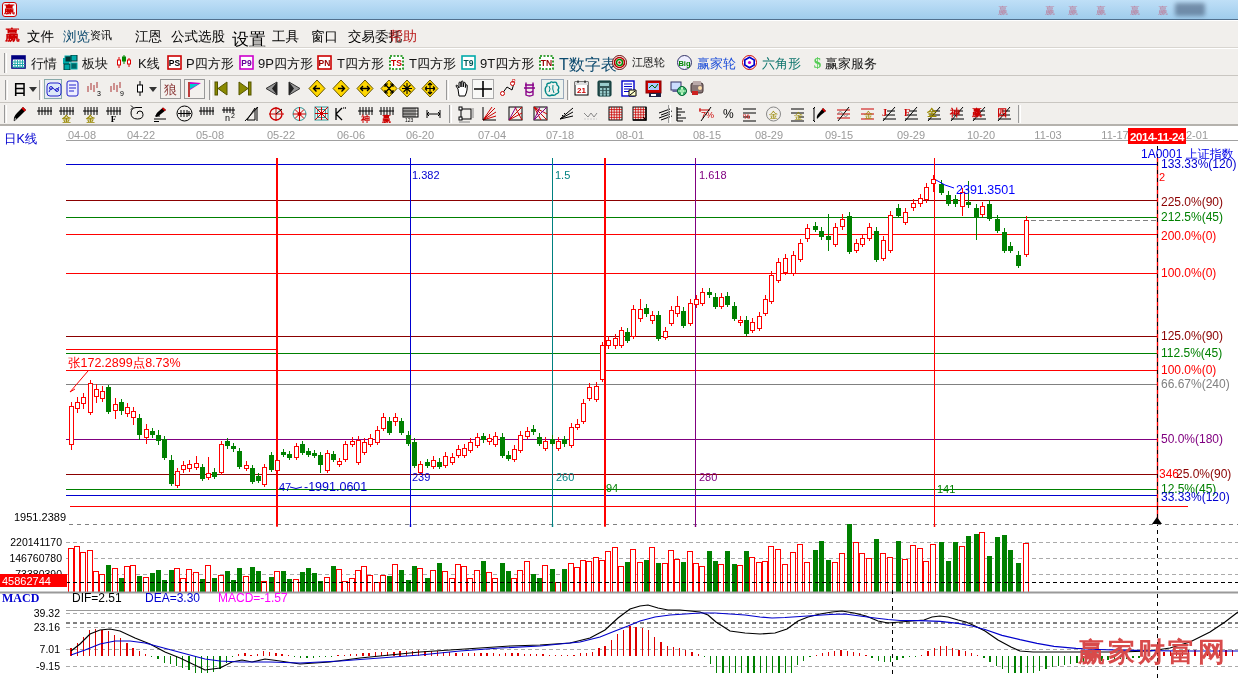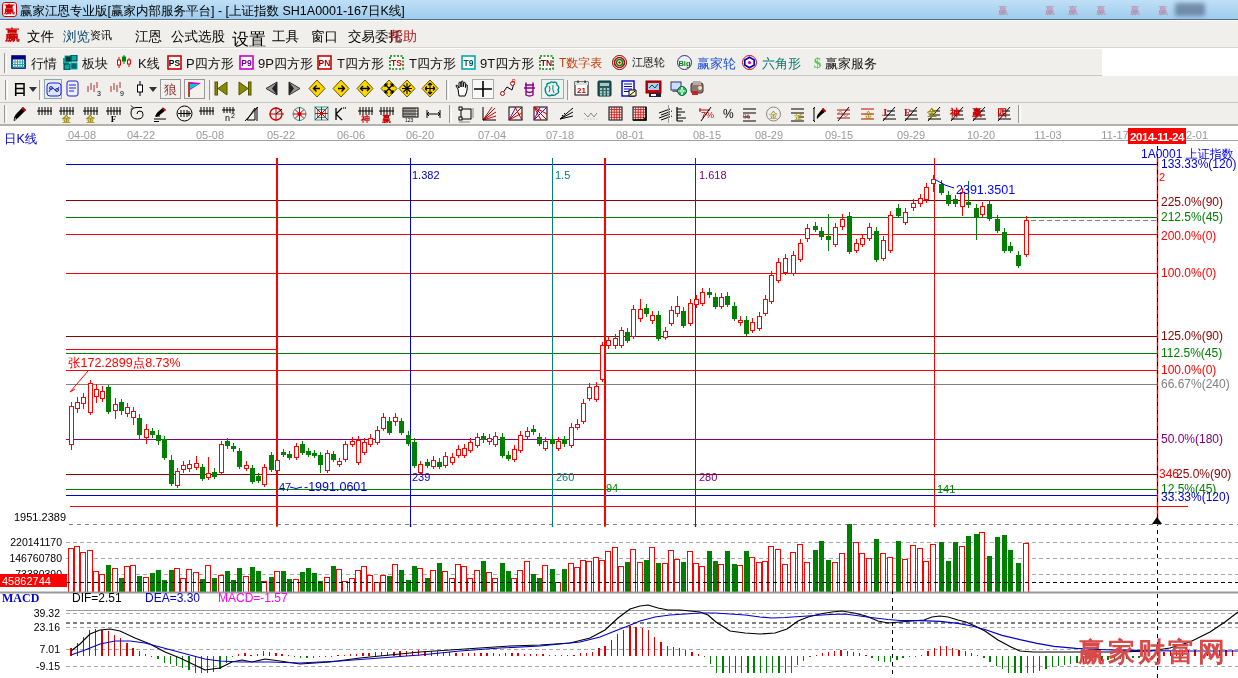--- a/index.html
+++ b/index.html
@@ -1211,21 +1211,20 @@
         <line x1="1219.8500000000033" y1="656" x2="1219.8500000000033" y2="650.0" stroke="#dd0000"></line>
         <line x1="1226.0600000000034" y1="656" x2="1226.0600000000034" y2="650.0" stroke="#dd0000"></line>
         <line x1="1232.2700000000034" y1="656" x2="1232.2700000000034" y2="650.0" stroke="#dd0000"></line>
       </g>
       <path d="M71,651 L80,644 L90,634 L100,630 L110,629 L120,631 L135,638 L150,644 L165,652 L180,658 L205,670 L220,668 L232,662 L242,660 L252,662 L265,659 L280,661 L300,664 L330,662 L360,658 L390,655 L420,652 L450,650 L480,648 L510,646 L540,645 L570,643 L590,638 L605,630 L618,618 L630,609 L640,606 L648,605 L658,608 L668,610 L680,610 L690,611 L700,612 L708,615 L716,622 L730,631 L745,633 L760,634 L775,633 L787,629 L798,621 L808,617 L820,614 L832,612 L842,611 L854,613 L866,616 L878,621 L888,623 L900,622 L912,621 L924,620 L932,617 L940,616 L948,617 L958,620 L966,622 L975,626 L985,631 L998,640 L1011,647 L1020,651 L1033,652 L1060,652 L1090,652 L1120,652 L1150,651 L1170,648 L1190,642 L1210,632 L1225,622 L1238,612" stroke="#000000" stroke-width="1.2" fill="none"></path>
       <path d="M71,655 L85,650 L100,644 L115,641 L130,641 L145,643 L160,647 L175,651 L190,655 L205,659 L220,661 L240,662 L270,662 L300,663 L340,661 L380,658 L420,655 L460,651 L500,648 L540,646 L580,642 L600,637 L615,631 L628,626 L640,621 L655,617 L670,615 L685,614 L700,613 L715,613 L730,614 L745,615 L760,617 L772,618 L785,617.5 L800,616.5 L815,615.5 L830,614.5 L845,614 L860,616 L875,618 L888,619.5 L900,620.5 L920,620.7 L940,621.3 L958,623.3 L972,626 L985,629.5 L1002,635.3 L1020,639.7 L1037,643.4 L1054,646.3 L1076,648.4 L1098,649.5 L1120,650.2 L1150,650.6 L1180,651 L1210,651 L1238,651" stroke="#0000cc" stroke-width="1.2" fill="none"></path>
       <text x="1078" y="661" fill="#d84a4a" font-size="27" text-anchor="start" font-weight="bold" font-family="&quot;Liberation Serif&quot;, serif" letter-spacing="3">赢家财富网</text>
     </svg>
 <div style="position:absolute;left:0;top:0;width:1238px;height:20px;background:linear-gradient(#bfdff7,#9fccec);border-bottom:1px solid #51708e">
       <div style="position:absolute;left:2px;top:2px;width:15px;height:15px;border:1.5px solid #c00;border-radius:3px;color:#c00;font-size:11px;font-weight:bold;text-align:center;line-height:13px;background:#f5fafe">赢</div>
-      <div style="position:absolute;left:20px;top:3px;font-size:12.5px;color:#000">赢家江恩专业版[赢家内部服务平台] - [上证指数  SH1A0001-167日K线]</div>
       <div style="position:absolute;left:998px;top:4px;font-size:10px;color:rgba(200,60,90,0.55)">赢</div>
       <div style="position:absolute;left:1045px;top:4px;font-size:10px;color:rgba(200,60,90,0.55)">赢</div>
       <div style="position:absolute;left:1068px;top:4px;font-size:10px;color:rgba(200,60,90,0.55)">赢</div>
       <div style="position:absolute;left:1096px;top:4px;font-size:10px;color:rgba(200,60,90,0.55)">赢</div>
       <div style="position:absolute;left:1130px;top:4px;font-size:10px;color:rgba(200,60,90,0.55)">赢</div>
       <div style="position:absolute;left:1158px;top:4px;font-size:10px;color:rgba(200,60,90,0.55)">赢</div>
       <div style="position:absolute;left:1175px;top:3px;width:30px;height:13px;background:rgba(60,80,110,0.55);border-radius:2px;filter:blur(2px)"></div>
     </div>
 <div style="position:absolute;left:0;top:21px;width:1238px;height:27px;background:#f1efec;border-bottom:1px solid #d8d5d0">
       <div style="position:absolute;left:5px;top:5px;font-size:15px;font-weight:bold;color:#c00;font-family:'Liberation Serif',serif">赢</div>
@@ -1233,21 +1232,21 @@
       <div style="position:absolute;left:63px;top:7px;font-size:13.5px;color:#0c4a6e">浏览</div>
       <div style="position:absolute;left:90px;top:7px;font-size:11px;color:#000">资讯</div>
       <div style="position:absolute;left:135px;top:7px;font-size:13.5px;color:#000">江恩</div>
       <div style="position:absolute;left:171px;top:7px;font-size:13.5px;color:#000">公式选股</div>
       <div style="position:absolute;left:232px;top:7px;font-size:17px;color:#000">设置</div>
       <div style="position:absolute;left:272px;top:7px;font-size:13.5px;color:#000">工具</div>
       <div style="position:absolute;left:311px;top:7px;font-size:13.5px;color:#000">窗口</div>
       <div style="position:absolute;left:348px;top:7px;font-size:13.5px;color:#000">交易委托</div>
       <div style="position:absolute;left:389px;top:7px;font-size:14px;color:#b91c1c">帮助</div>
     </div>
-<div style="position:absolute;left:0;top:48px;width:1102px;height:28px;background:#f1efec;border-top:1px solid #fff;border-bottom:1px solid #c9c6c1">
+<div style="position:absolute;left:0;top:48px;width:1238px;height:28px;background:#f1efec;border-top:1px solid #fff;border-bottom:1px solid #c9c6c1">
       <div style="position:absolute;left:4px;top:4px;width:3px;height:20px;border-left:1px solid #999;border-right:1px solid #fff"></div>
       <div style="position:absolute;left:11px;top:6px"><svg width="15" height="15" viewBox="0 0 15 15" style="">
           <rect x="1" y="1" width="13" height="12" fill="#fff" stroke="#000080" stroke-width="1.6"></rect>
           <rect x="1" y="1" width="13" height="3.5" fill="#000080"></rect>
           <line x1="4" y1="5" x2="4" y2="13" stroke="#2aa" stroke-width="1"></line>
           <line x1="6.5" y1="5" x2="6.5" y2="13" stroke="#2aa" stroke-width="1"></line>
           <line x1="9" y1="5" x2="9" y2="13" stroke="#2aa" stroke-width="1"></line>
           <line x1="11.5" y1="5" x2="11.5" y2="13" stroke="#2aa" stroke-width="1"></line>
           <line x1="1" y1="7" x2="14" y2="7" stroke="#2aa" stroke-width="1"></line>
           <line x1="1" y1="9.5" x2="14" y2="9.5" stroke="#2aa" stroke-width="1"></line>
@@ -1299,21 +1298,21 @@
       <div style="position:absolute;left:409px;top:6px;font-size:13px;color:#111">T四方形</div>
       <div style="position:absolute;left:461px;top:6px"><svg width="15" height="15" viewBox="0 0 15 15" style="">
           <rect x="1" y="1" width="13" height="13" fill="#fff" stroke="#0aa" stroke-width="1.6"></rect>
           <text x="7.5" y="11" font-size="8.5" font-weight="bold" text-anchor="middle" fill="#055" font-family="Liberation Sans">T9</text>
         </svg></div>
       <div style="position:absolute;left:480px;top:6px;font-size:13px;color:#111">9T四方形</div>
       <div style="position:absolute;left:539px;top:6px"><svg width="15" height="15" viewBox="0 0 15 15" style="">
           <rect x="1" y="1" width="13" height="13" fill="#fff" stroke="#080" stroke-width="1.6" stroke-dasharray="2,1.5"></rect>
           <text x="7.5" y="11" font-size="8.5" font-weight="bold" text-anchor="middle" fill="#900" font-family="Liberation Sans">TN</text>
         </svg></div>
-      <div style="position:absolute;left:559px;top:6px;font-size:12px;color:#c2410c">T数字表</div>
+      <div style="position:absolute;left:559px;top:6px;font-size:16px;color:#0c4a6e">T数字表</div>
       <div style="position:absolute;left:612px;top:6px"><svg width="15" height="15" viewBox="0 0 15 15" style="">
           <circle cx="7.5" cy="7.5" r="7" fill="#fff" stroke="#600"></circle>
           <circle cx="7.5" cy="7.5" r="5" fill="none" stroke="#b00" stroke-width="1.6"></circle>
           <circle cx="7.5" cy="7.5" r="3" fill="none" stroke="#080" stroke-width="1.5"></circle>
           <circle cx="7.5" cy="7.5" r="1.2" fill="#b00"></circle>
         </svg></div>
       <div style="position:absolute;left:632px;top:6px;font-size:11px;color:#111">江恩轮</div>
       <div style="position:absolute;left:677px;top:6px"><svg width="15" height="15" viewBox="0 0 15 15" style="">
           <circle cx="7.5" cy="7.5" r="7" fill="#eef" stroke="#336"></circle>
           <text x="7.5" y="10.5" font-size="7.5" font-weight="bold" text-anchor="middle" fill="#080" font-family="Liberation Sans">Big</text>

